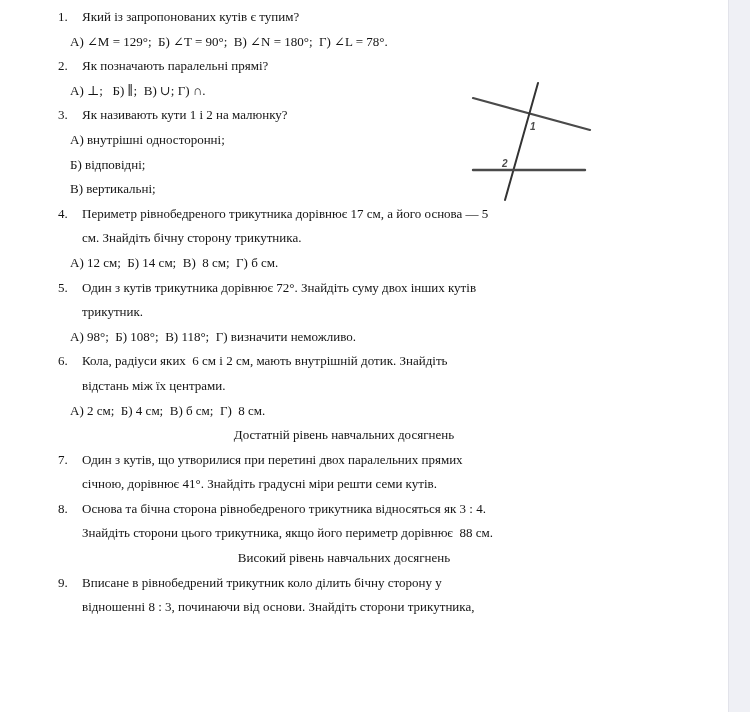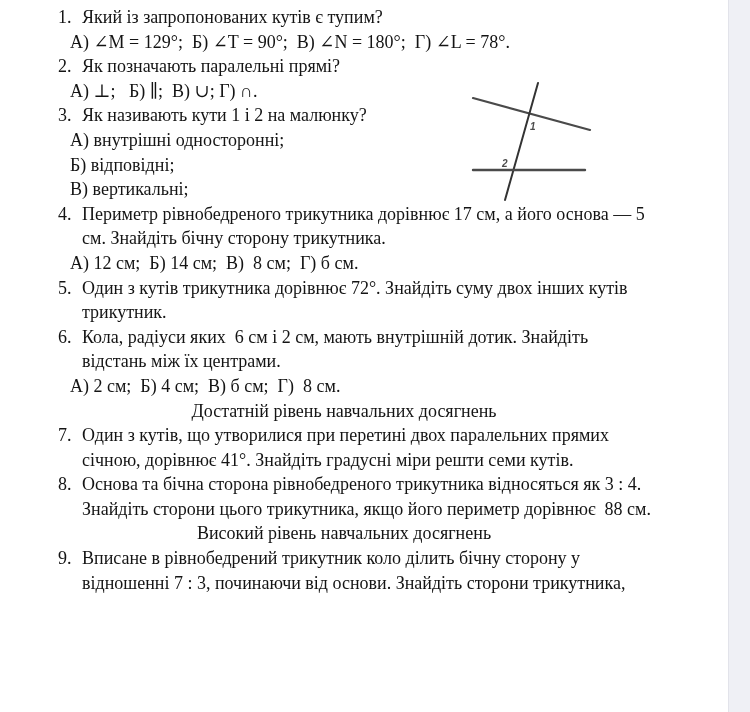--- a/index.html
+++ b/index.html
@@ -19,21 +19,21 @@
     position: absolute;
     top: 5px;
     left: 0;
     width: 728px;
     padding-left: 58px;
     box-sizing: border-box;
   }
   .line {
     height: 24.6px;
     line-height: 24.6px;
-    font-size: 18px;
+    font-size: 13px;
     white-space: pre;
   }
   .line .num {
     display: inline-block;
     width: 24px;
   }
   .line.opt {
     padding-left: 12px;
   }
   .line.cont {
@@ -77,31 +77,32 @@
   <div class="line opt">А) ⊥;   Б) ∥;  В) ∪; Г) ∩.</div>
   <div class="line q"><span class="num">3.</span><span>Як називають кути 1 і 2 на малюнку?</span></div>
   <div class="line opt">А) внутрішні односторонні;</div>
   <div class="line opt">Б) відповідні;</div>
   <div class="line opt">В) вертикальні;</div>
   <div class="line q"><span class="num">4.</span><span>Периметр рівнобедреного трикутника дорівнює 17 см, а його основа — 5</span></div>
   <div class="line cont">см. Знайдіть бічну сторону трикутника.</div>
   <div class="line opt">А) 12 см;  Б) 14 см;  В)  8 см;  Г) б см.</div>
   <div class="line q"><span class="num">5.</span><span>Один з кутів трикутника дорівнює 72°. Знайдіть суму двох інших кутів</span></div>
   <div class="line cont">трикутник.</div>
+  <div class="line opt">А) 98°;  Б) 108°;  В) 118°;  Г) визначити неможливо.</div>
   <div class="line q"><span class="num">6.</span><span>Кола, радіуси яких  6 см і 2 см, мають внутрішній дотик. Знайдіть</span></div>
   <div class="line cont">відстань між їх центрами.</div>
   <div class="line opt">А) 2 см;  Б) 4 см;  В) б см;  Г)  8 см.</div>
   <div class="line header">Достатній рівень навчальних досягнень</div>
   <div class="line q"><span class="num">7.</span><span>Один з кутів, що утворилися при перетині двох паралельних прямих</span></div>
   <div class="line cont">січною, дорівнює 41°. Знайдіть градусні міри решти семи кутів.</div>
   <div class="line q"><span class="num">8.</span><span>Основа та бічна сторона рівнобедреного трикутника відносяться як 3 : 4.</span></div>
   <div class="line cont">Знайдіть сторони цього трикутника, якщо його периметр дорівнює  88 см.</div>
   <div class="line header">Високий рівень навчальних досягнень</div>
   <div class="line q"><span class="num">9.</span><span>Вписане в рівнобедрений трикутник коло ділить бічну сторону у</span></div>
-  <div class="line cont">відношенні 7 : 3, починаючи від основи. Знайдіть сторони трикутника,</div>
+  <div class="line cont">відношенні 8 : 3, починаючи від основи. Знайдіть сторони трикутника,</div>
 </div>
 
 <svg class="diagram" viewBox="0 0 135 140" xmlns="http://www.w3.org/2000/svg">
   <line x1="8" y1="28" x2="125" y2="60" stroke="#4a4a4a" stroke-width="2.2" stroke-linecap="round"></line>
   <line x1="73" y1="13" x2="40" y2="130" stroke="#333333" stroke-width="2" stroke-linecap="round"></line>
   <line x1="8" y1="100" x2="120" y2="100" stroke="#4a4a4a" stroke-width="2.4" stroke-linecap="round"></line>
   <text x="65" y="60">1</text>
   <text x="37" y="97">2</text>
 </svg>
 

